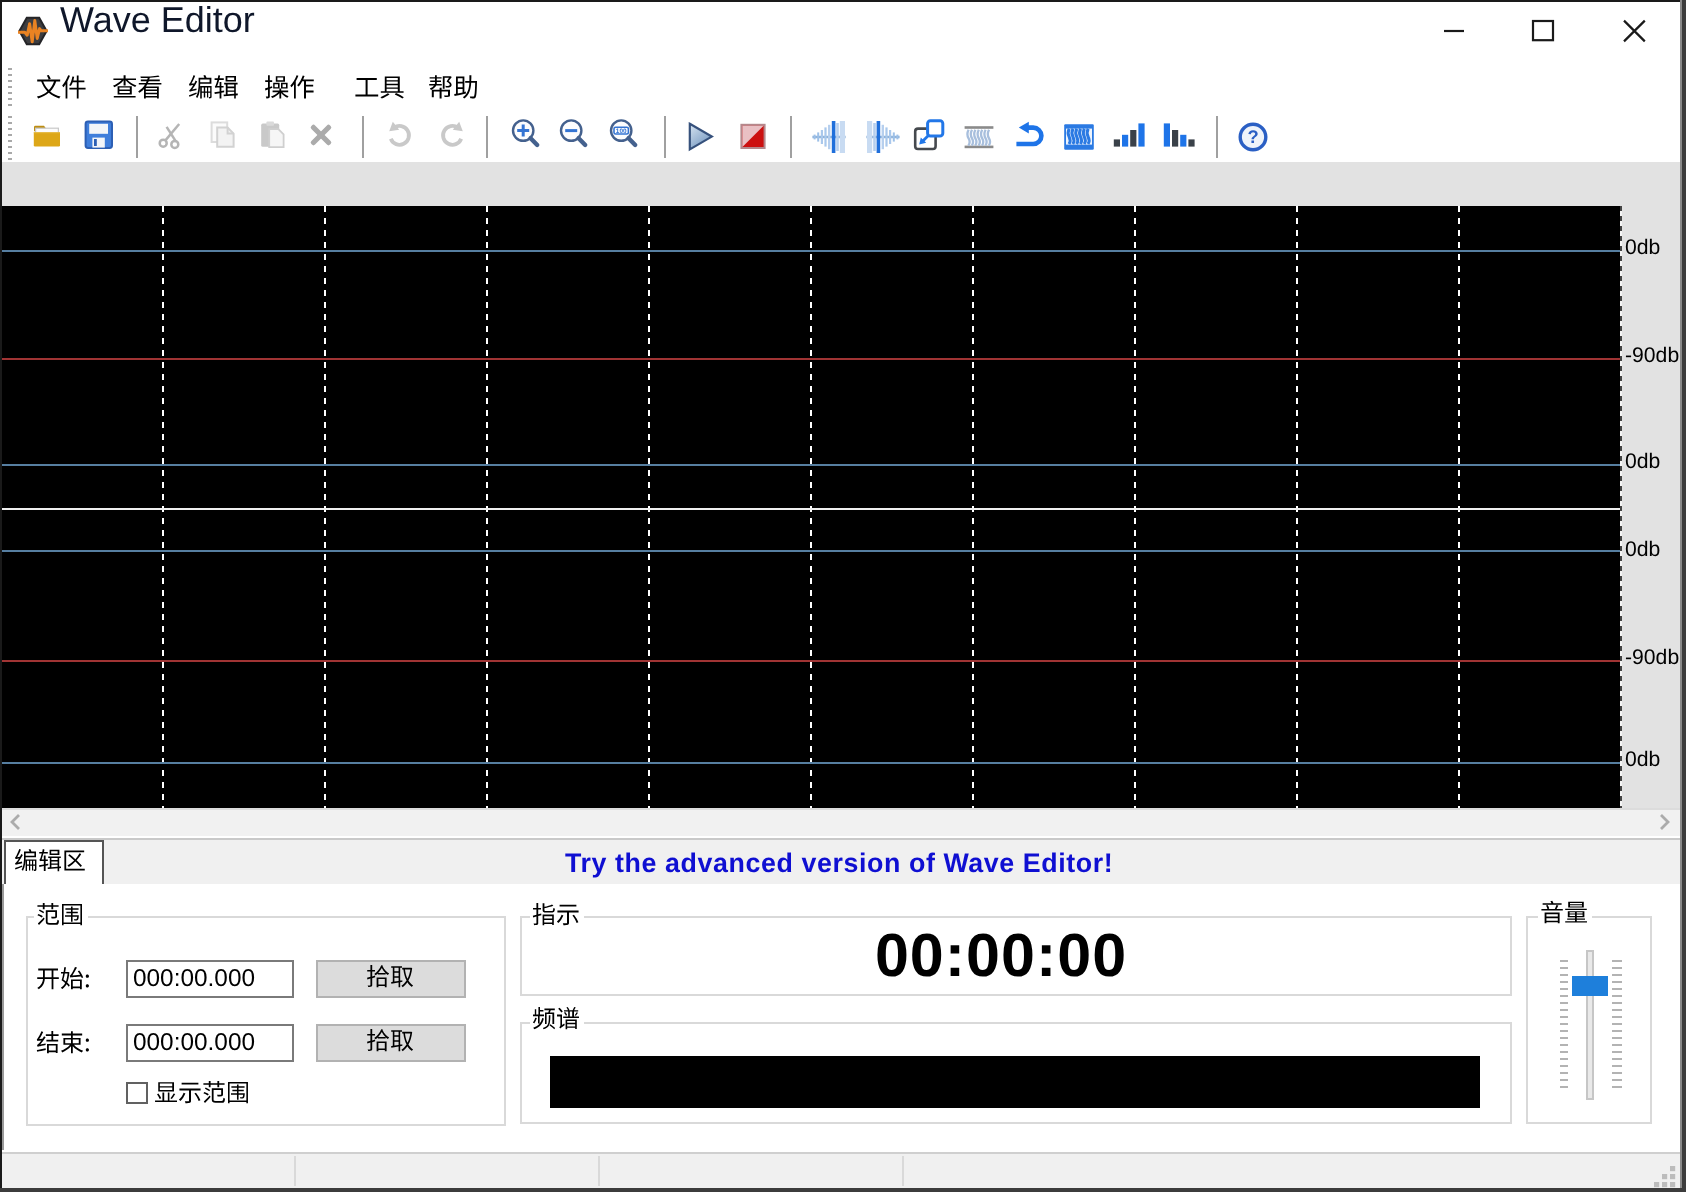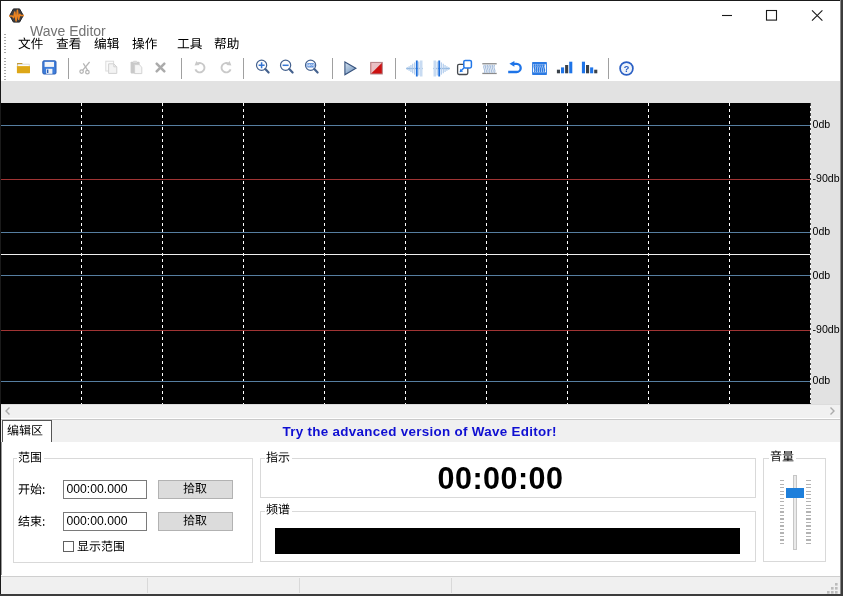--- a/index.html
+++ b/index.html
@@ -12,21 +12,21 @@
 <linearGradient id="gp" x1="0" y1="0" x2="0.7" y2="1">
         <stop offset="0" stop-color="#d7e4f1"></stop>
         <stop offset="1" stop-color="#7396bf"></stop>
       </linearGradient>
 </defs>
   </svg>
 <svg style="position:absolute;left:8.5px;top:7.5px" width="15" height="15" viewBox="0 0 15 15">
     <path d="M4.4 0.9 L10.6 0.9 L14.3 7.5 L10.6 14.1 L4.4 14.1 L0.7 7.5 Z" fill="#3d3d40" stroke="#242427" stroke-width="1"></path>
     <path d="M-0.4 8.1 H3.4 L4.6 9.6 L5.8 3.9 L7.1 12.9 L8.4 2.3 L9.6 11.2 L10.8 6.3 L11.6 7.4 H15.4" stroke="#ea8322" stroke-width="1.5" fill="none" stroke-linejoin="round"></path>
   </svg>
-<div class="a" style="left:30px;top:24px;font-size:14px;color:#737373;line-height:15.5px">Wave Editor</div>
+<div class="a" style="left:30px;top:3px;font-size:18px;color:#0f172a;line-height:15.5px">Wave Editor</div>
 <svg class="a" style="left:716px;top:5px" width="112" height="21" viewBox="0 0 112 21">
     <path d="M6 10.5 H16" stroke="#1a1a1a" stroke-width="1.1" fill="none"></path>
     <rect x="50.5" y="5.5" width="10" height="9.6" stroke="#1a1a1a" stroke-width="1.1" fill="none"></rect>
     <path d="M96 5.3 L106.4 15.7 M106.4 5.3 L96 15.7" stroke="#1a1a1a" stroke-width="1.1" fill="none"></path>
   </svg>
 <div class="a" style="left:4px;top:33.5px;width:2px;height:21px;background:repeating-linear-gradient(180deg,#a9a9a9 0 1.2px,transparent 1.2px 3px)"></div>
 <div class="a" style="left:4px;top:57.5px;width:2px;height:22px;background:repeating-linear-gradient(180deg,#a9a9a9 0 1.2px,transparent 1.2px 3px)"></div>
 <svg class="a" style="left:17.6px;top:37.2px" width="26.4" height="15.0" viewBox="0 0 26.4 15.0">
     <path fill="#000" d="M5.4 0.8C5.8 1.4 6.2 2.3 6.3 2.8L7.4 2.4C7.2 1.9 6.7 1.1 6.4 0.5ZM0.6 2.8V3.7H2.6C3.4 5.7 4.4 7.3 5.7 8.7C4.3 9.9 2.6 10.7 0.5 11.3C0.6 11.6 1.0 12.0 1.1 12.2C3.2 11.5 4.9 10.6 6.4 9.4C7.8 10.7 9.5 11.6 11.6 12.2C11.8 11.9 12.1 11.5 12.3 11.3C10.2 10.8 8.5 9.9 7.1 8.7C8.4 7.4 9.4 5.8 10.1 3.7H12.1V2.8ZM6.4 8.0C5.2 6.8 4.3 5.4 3.6 3.7H9.0C8.4 5.5 7.5 6.9 6.4 8.0Z M16.7 6.9V7.8H20.4V12.3H21.3V7.8H24.8V6.9H21.3V4.1H24.2V3.2H21.3V0.7H20.4V3.2H18.7C18.8 2.6 19.0 2.0 19.1 1.4L18.2 1.2C17.9 2.9 17.4 4.5 16.6 5.6C16.9 5.7 17.3 5.9 17.4 6.0C17.8 5.5 18.1 4.8 18.4 4.1H20.4V6.9ZM16.1 0.6C15.4 2.5 14.3 4.4 13.1 5.7C13.3 5.9 13.6 6.4 13.7 6.6C14.1 6.2 14.4 5.7 14.8 5.1V12.2H15.7V3.7C16.2 2.8 16.6 1.8 17.0 0.9Z"></path>
   </svg>

